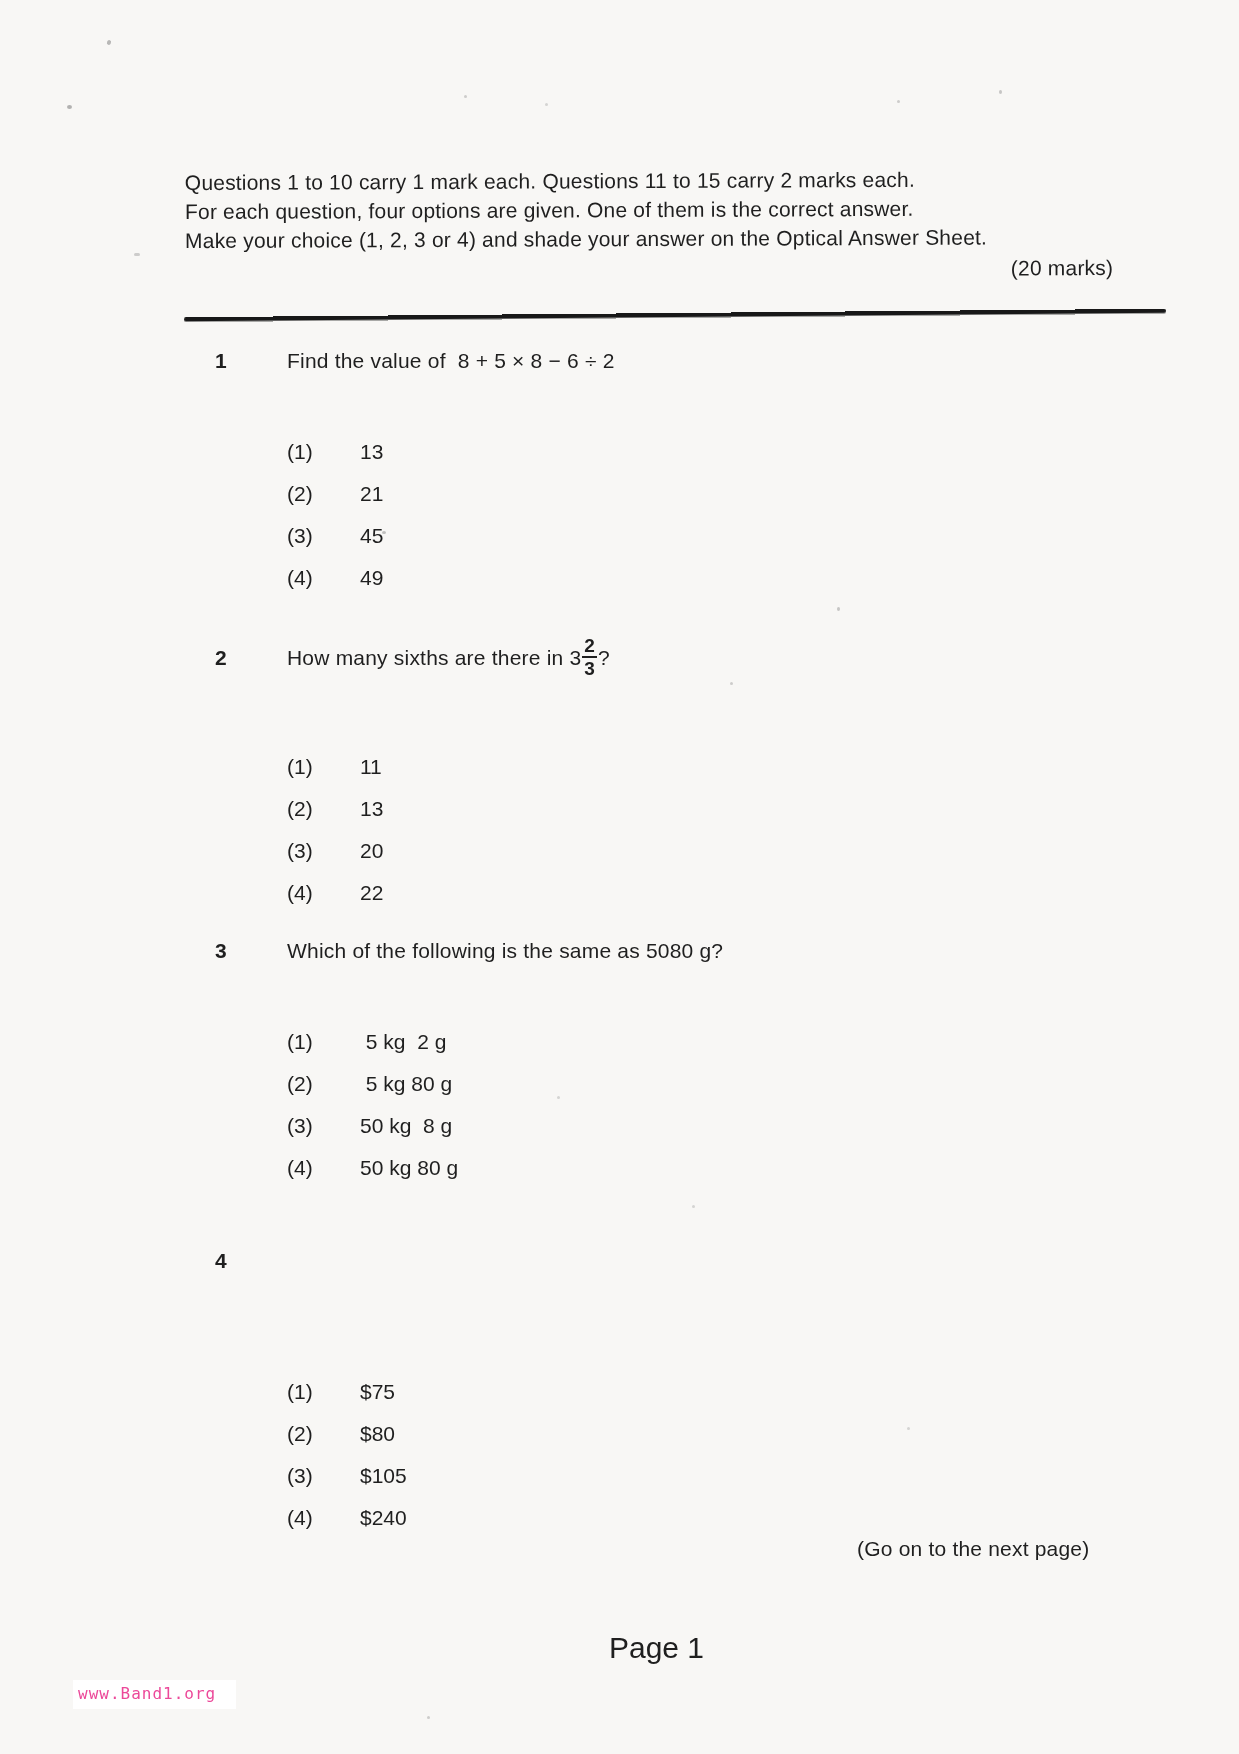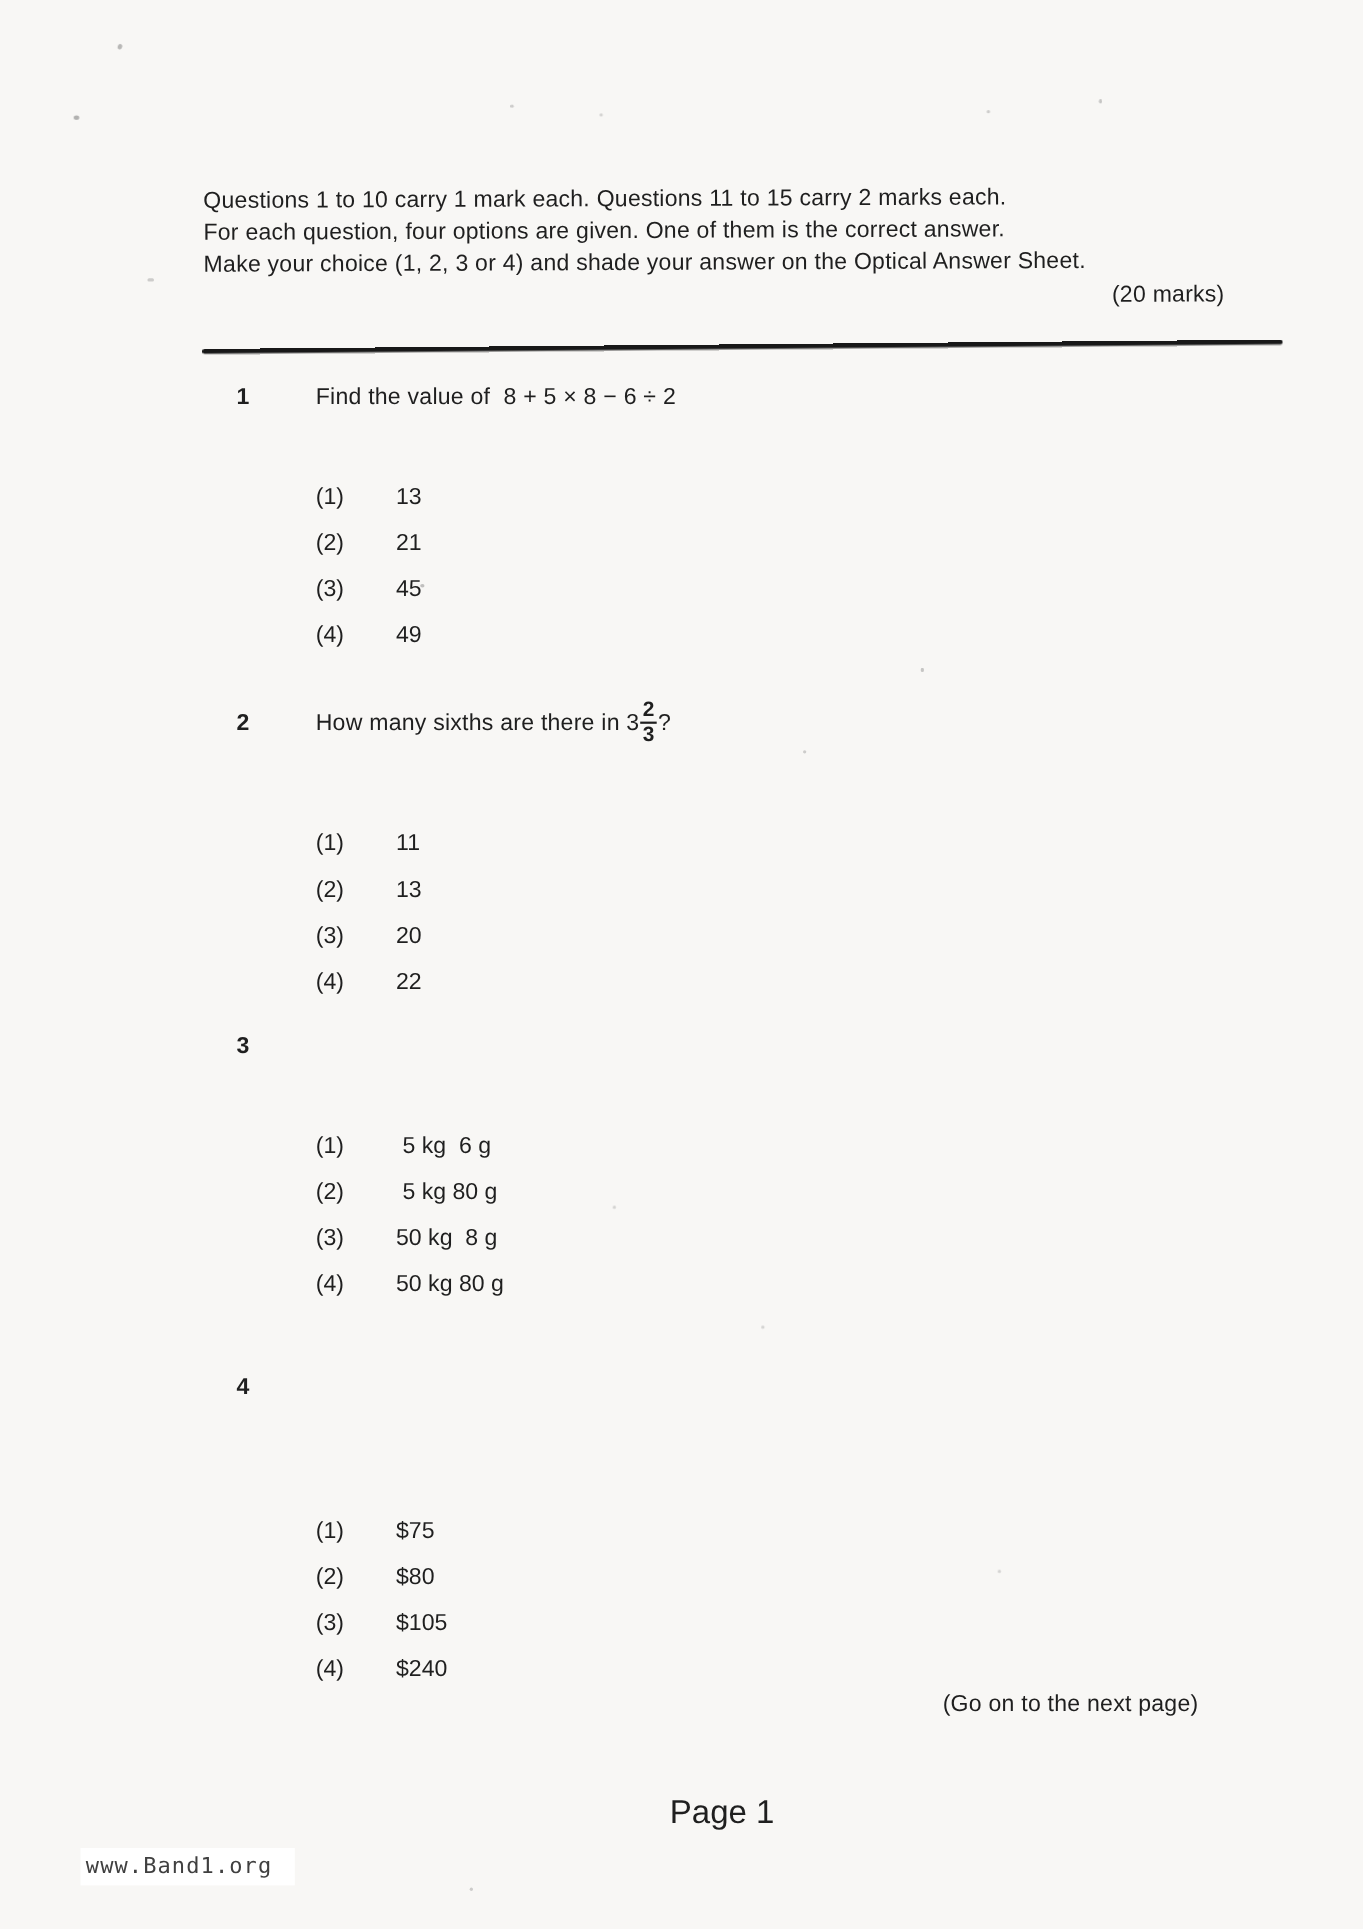--- a/index.html
+++ b/index.html
@@ -49,22 +49,22 @@
   .mixed { display:inline-flex; align-items:center; white-space:pre; }
   .frac { display:inline-flex; flex-direction:column; align-items:center; line-height:1; font-size:19px; font-weight:600; margin:0 1px; }
   .frac-num { border-bottom:2.2px solid #1f1f1f; padding:0 2px 1px; }
   .frac-den { padding-top:1px; }
 
   
   .goon-note { position:absolute; left:820px; top:1537px; font-size:21px; letter-spacing:0.2px; }
   .page-number { position:absolute; left:0; top:1631px; width:100%; text-align:center; font-size:30px; }
   .watermark {
     position:absolute; left:36px; top:1680px;
-    font-family:"DejaVu Sans Mono", monospace; font-size:20px; letter-spacing:1px;
-    background:#ffffff; color:#404040; padding:4px 20px 6px 5px;text-align:right;
+    font-family:"DejaVu Sans Mono", monospace; font-size:16px; letter-spacing:1px;
+    background:#ffffff; color:#ec4899; padding:4px 20px 6px 5px;text-align:right;
   }
 
   
   .speck { position:absolute; background:#6b6b6b; border-radius:50%; opacity:0.45; }
   .s1 { left:70px;  top:40px;  width:4px; height:5px; transform:rotate(20deg); }
   .s2 { left:30px;  top:105px; width:5px; height:4px; opacity:0.5; }
   .s3 { left:427px; top:95px;  width:3px; height:3px; opacity:0.3; }
   .s4 { left:508px; top:103px; width:3px; height:3px; opacity:0.25; }
   .s5 { left:860px; top:100px; width:3px; height:3px; opacity:0.3; }
   .s6 { left:962px; top:90px;  width:3px; height:4px; opacity:0.35; }
@@ -148,25 +148,26 @@
         <span class="opt-value">20</span>
       </li>
       <li class="opt">
         <span class="opt-label">(4)</span>
         <span class="opt-value">22</span>
       </li>
     </ul>
 
     <div class="q-row" style="top:938px;">
       <span class="q-num">3</span>
+      <span class="q-text">Which of the following is the same as 5080 g?</span>
     </div>
     <ul class="options" style="top:1030px;">
       <li class="opt">
         <span class="opt-label">(1)</span>
-        <span class="opt-value"> 5 kg  6 g</span>
+        <span class="opt-value"> 5 kg  2 g</span>
       </li>
       <li class="opt">
         <span class="opt-label">(2)</span>
         <span class="opt-value"> 5 kg 80 g</span>
       </li>
       <li class="opt">
         <span class="opt-label">(3)</span>
         <span class="opt-value">50 kg  8 g</span>
       </li>
       <li class="opt">

